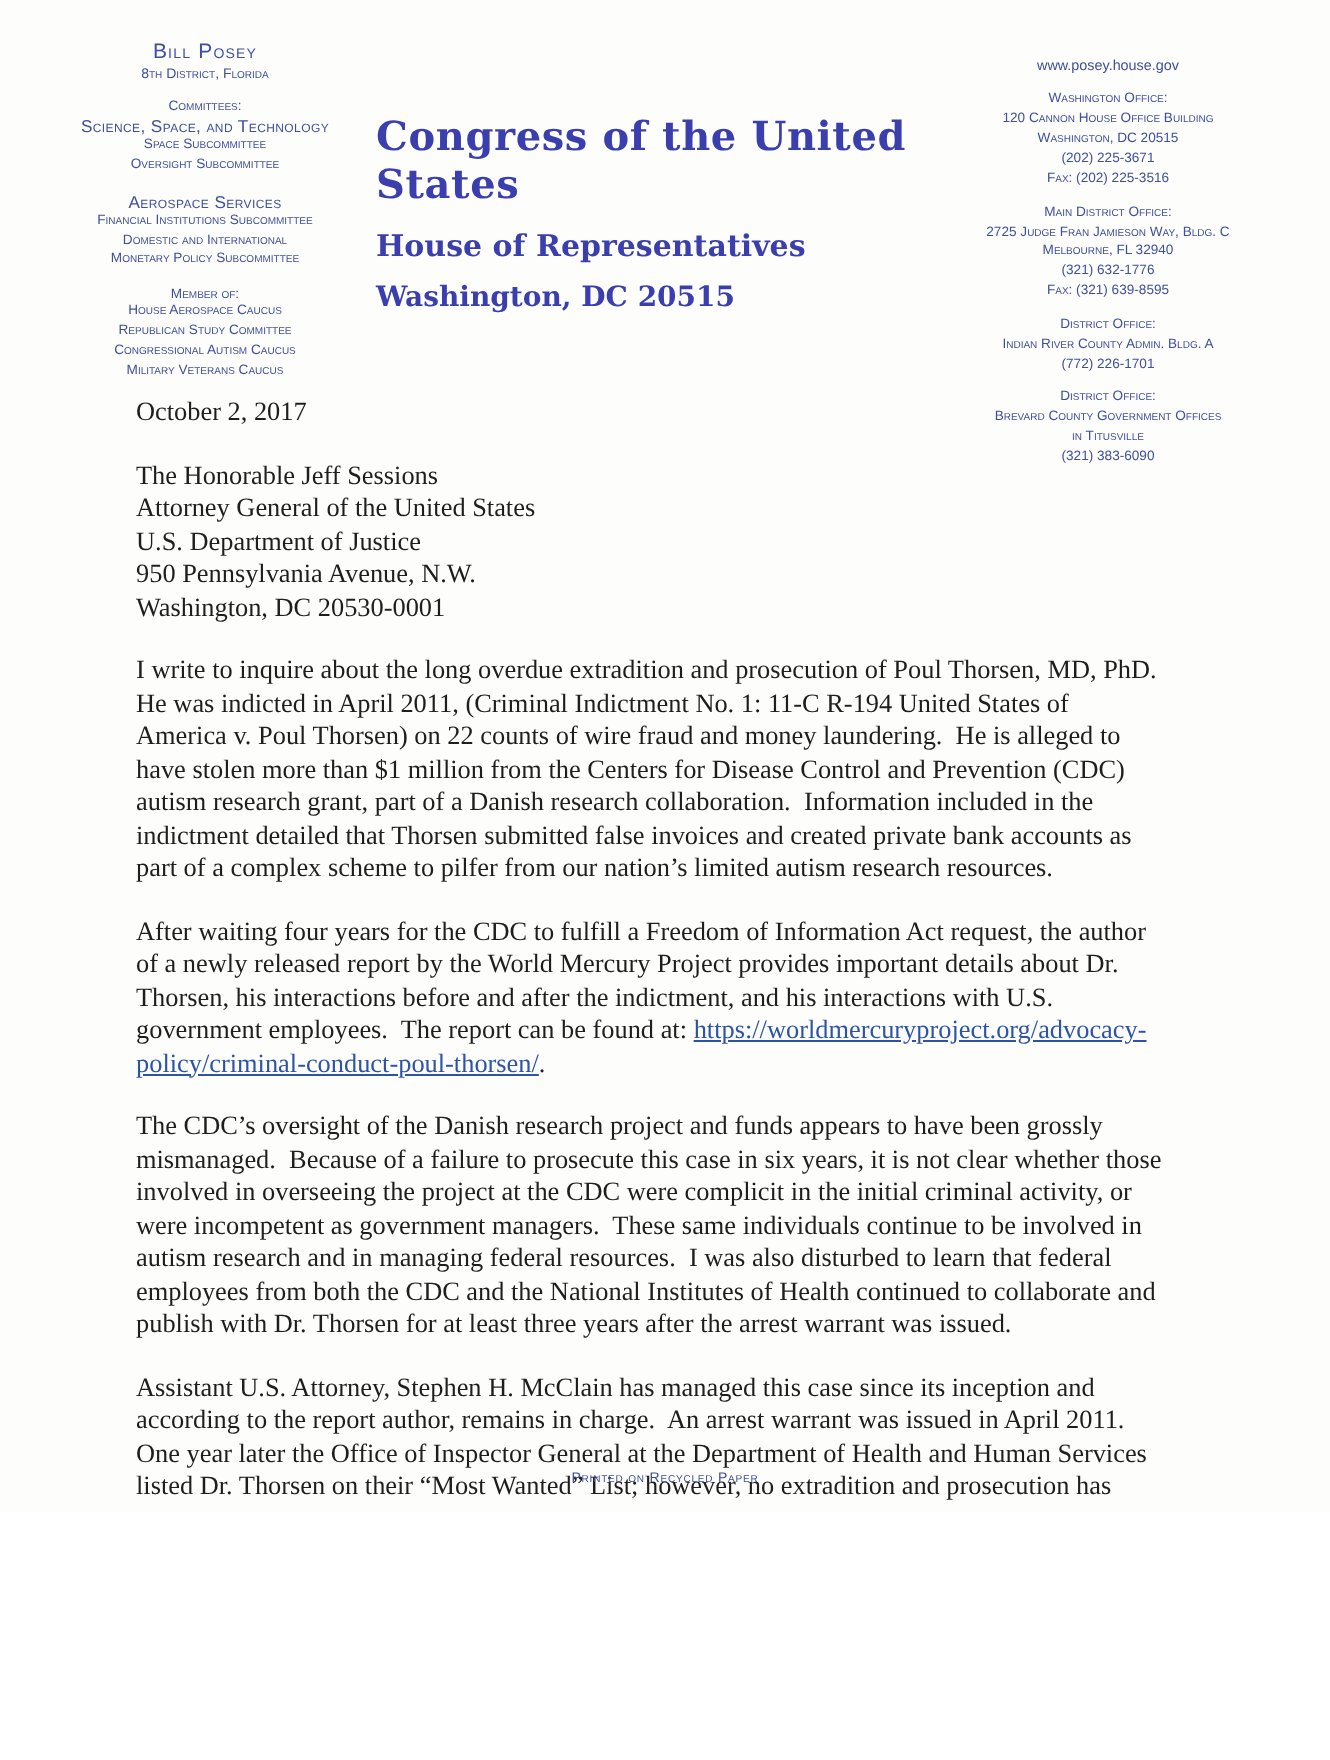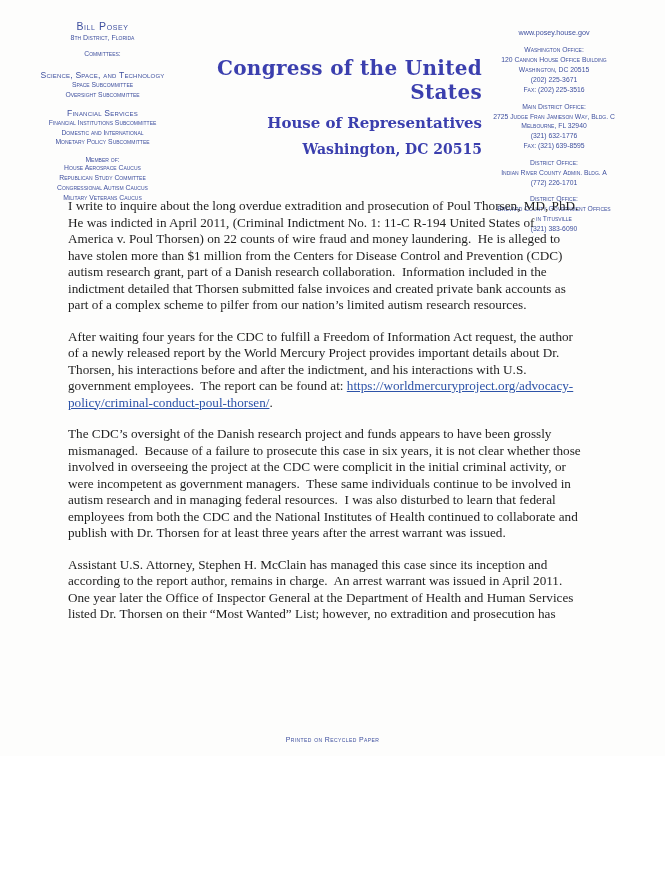--- a/index.html
+++ b/index.html
@@ -17,25 +17,25 @@
   .lh-left {
     position: absolute; left: 20px; top: 20px; width: 165px;
     text-align: center;
     font-family: "Liberation Sans", sans-serif;
     font-variant: small-caps;
     color: #3e4f9e;
   }
   .lh-name { font-size: 10.5px; letter-spacing: 0.6px; font-weight: 500; }
   .lh-district { font-size: 7px; margin-top: 2px; }
   .lh-label { font-size: 6.8px; margin-top: 9px; }
-  .lh-head { font-size: 8.6px; margin-top: 13px; letter-spacing: 0.2px; }
+  .lh-head { font-size: 8.6px; margin-top: 1px; letter-spacing: 0.2px; }
   .lh-small { font-size: 6.8px; line-height: 1.45; }
   .lh-center {
     position: absolute; left: 188px; top: 56px; width: 294px;
-    text-align: right;
+    text-align: left;
     color: #3b3fae;
     font-family: "DejaVu Serif", serif;
     font-weight: bold;
   }
   .lh-c1 { font-size: 20px; letter-spacing: 0.3px; }
   .lh-c2 { font-size: 15px; margin-top: 10px; }
   .lh-c3 { font-size: 14px; margin-top: 9px; }
   .lh-right {
     position: absolute; left: 448px; top: 28px; width: 212px;
     text-align: center;
@@ -74,21 +74,21 @@
 
   <div class="letterhead">
 
     <div class="lh-left">
       <div class="lh-name">Bill Posey</div>
       <div class="lh-district">8th District, Florida</div>
       <div class="lh-label">Committees:</div>
       <div class="lh-head">Science, Space, and Technology</div>
       <div class="lh-small">Space Subcommittee</div>
       <div class="lh-small">Oversight Subcommittee</div>
-      <div class="lh-head" style="margin-top:8px;">Financial Services</div>
+      <div class="lh-head" style="margin-top:8px;">Aerospace Services</div>
       <div class="lh-small">Financial Institutions Subcommittee</div>
       <div class="lh-small prewrap">Domestic and International
 Monetary Policy Subcommittee</div>
       <div class="lh-label">Member of:</div>
       <div class="lh-small">House Aerospace Caucus</div>
       <div class="lh-small">Republican Study Committee</div>
       <div class="lh-small">Congressional Autism Caucus</div>
       <div class="lh-small">Military Veterans Caucus</div>
     </div>
 
@@ -115,20 +115,26 @@
 (772) 226-1701</div>
       <div class="lh-office-label">District Office:</div>
       <div class="prewrap">Brevard County Government Offices
 in Titusville
 (321) 383-6090</div>
     </div>
 
   </div>
 
   <div class="letter-body">
+    <div class="block">October 2, 2017</div>
+    <div class="block prewrap">The Honorable Jeff Sessions
+Attorney General of the United States
+U.S. Department of Justice
+950 Pennsylvania Avenue, N.W.
+Washington, DC 20530-0001</div>
     <div class="block prewrap">I write to inquire about the long overdue extradition and prosecution of Poul Thorsen, MD, PhD.
 He was indicted in April 2011, (Criminal Indictment No. 1: 11-C R-194 United States of
 America v. Poul Thorsen) on 22 counts of wire fraud and money laundering.  He is alleged to
 have stolen more than $1 million from the Centers for Disease Control and Prevention (CDC)
 autism research grant, part of a Danish research collaboration.  Information included in the
 indictment detailed that Thorsen submitted false invoices and created private bank accounts as
 part of a complex scheme to pilfer from our nation’s limited autism research resources.</div>
     <div class="block prewrap"><span>After waiting four years for the CDC to fulfill a Freedom of Information Act request, the author
 of a newly released report by the World Mercury Project provides important details about Dr.
 Thorsen, his interactions before and after the indictment, and his interactions with U.S.

